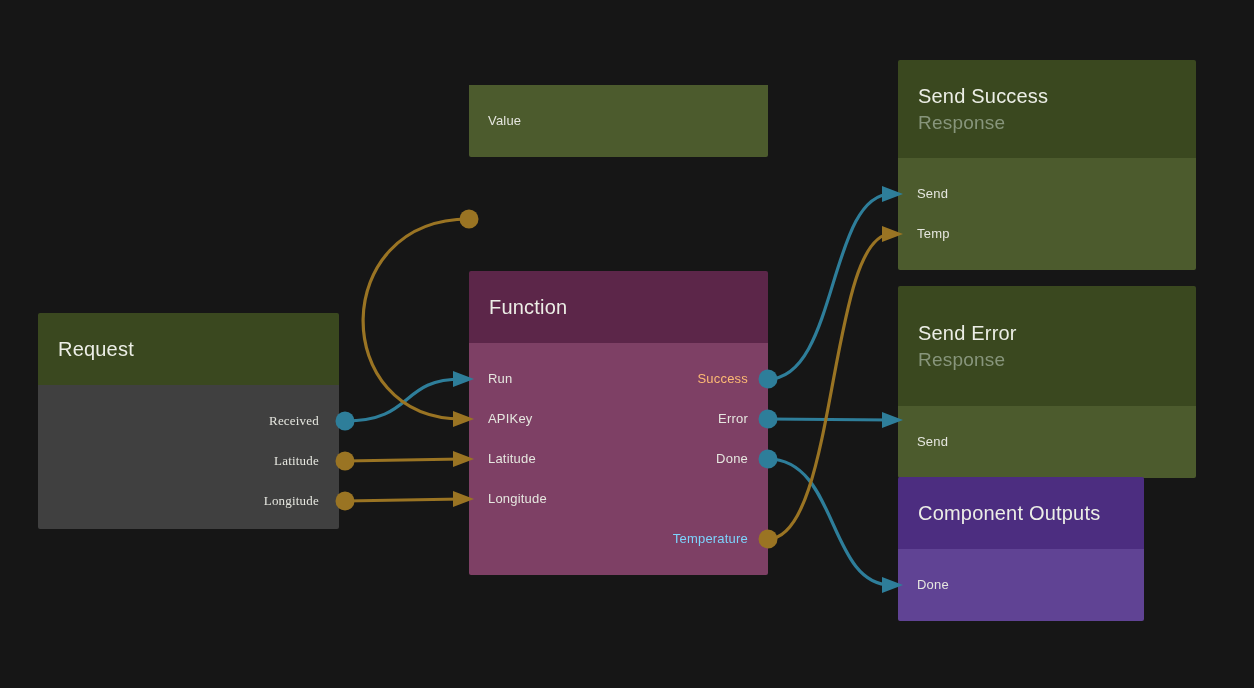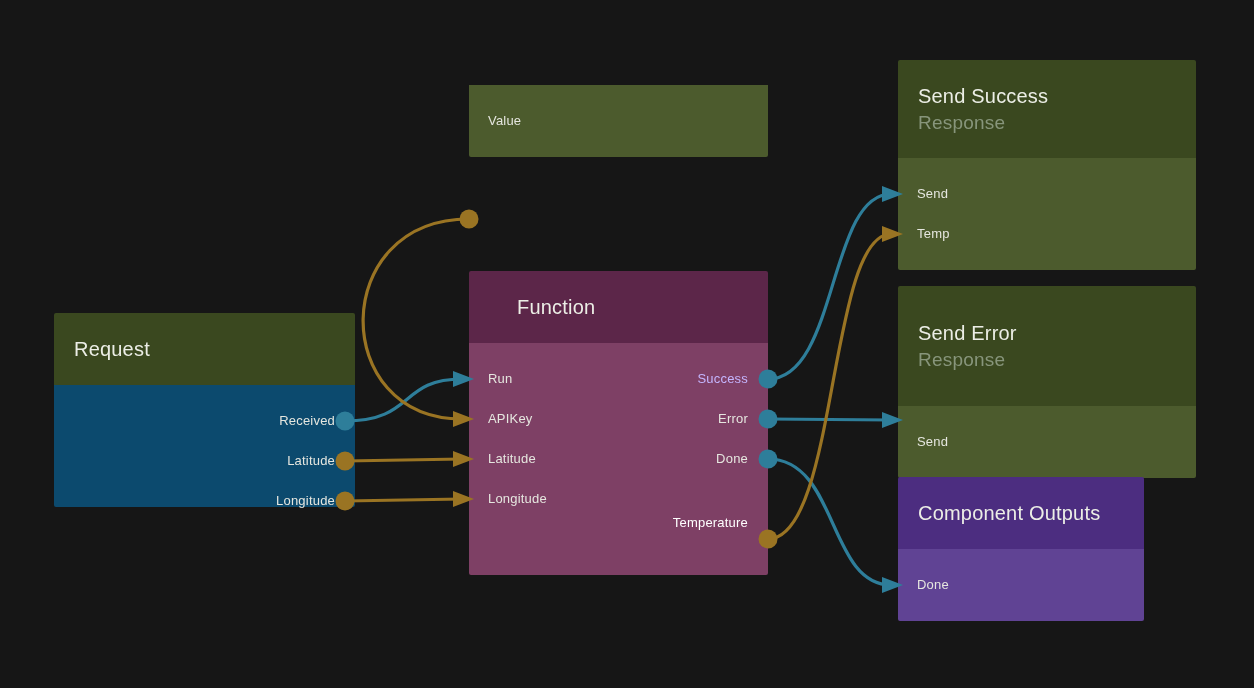--- a/index.html
+++ b/index.html
@@ -56,48 +56,48 @@
     position: absolute;
     top: 0; left: 0;
     pointer-events: none;
   }
   #wires path { fill: none; stroke-linecap: round; }
 </style>
 </head>
 <body>
 
 <div id="canvas" style="width: 1254px; height: 688px; background: rgb(22, 22, 22);">
-    <div class="node" style="left: 44px; top: 313px; width: 301px; padding-left: 10px;">
+    <div class="node" style="left: 28px; top: 313px; width: 301px; padding-left: 10px;">
       <div class="node-header" style="height: 72px; background: rgb(58, 72, 31);">
         <div class="node-title" style="color: rgb(236, 238, 230);">Request</div>
       </div>
-      <div class="node-body" style="height: 122px; background: #0c4a6e;">
+      <div class="node-body" style="height: 144px; background: #404040; font-family: Liberation Serif, serif;">
         <div class="port-label side-right" style="top: 36px; color: rgb(229, 230, 223);">Received</div>
         <div class="port-label side-right" style="top: 76px; color: rgb(229, 230, 223);">Latitude</div>
         <div class="port-label side-right" style="top: 116px; color: rgb(229, 230, 223);">Longitude</div>
       </div>
     </div>
     <div class="node" style="left: 469px; top: 85px; width: 299px;">
       <div class="node-body" style="height: 72px; background: rgb(76, 91, 45);">
         <div class="port-label side-left" style="top: 36px; color: rgb(229, 230, 223);">Value</div>
       </div>
     </div>
     <div class="node" style="left: 469px; top: 271px; width: 299px;">
       <div class="node-header" style="height: 72px; background: rgb(92, 38, 73);">
-        <div class="node-title" style="color: rgb(236, 238, 230); margin-left: 28px;">Function</div>
+        <div class="node-title" style="color: rgb(236, 238, 230);">Function</div>
       </div>
       <div class="node-body" style="height: 232px; background: rgb(126, 64, 101);">
         <div class="port-label side-left" style="top: 36px; color: rgb(229, 230, 223);">Run</div>
         <div class="port-label side-left" style="top: 76px; color: rgb(229, 230, 223);">APIKey</div>
         <div class="port-label side-left" style="top: 116px; color: rgb(229, 230, 223);">Latitude</div>
         <div class="port-label side-left" style="top: 156px; color: rgb(229, 230, 223);">Longitude</div>
-        <div class="port-label side-right" style="top: 36px; color: #c4b5fd;">Success</div>
+        <div class="port-label side-right" style="top: 36px; color: #fdba74;">Success</div>
         <div class="port-label side-right" style="top: 76px; color: rgb(229, 230, 223);">Error</div>
         <div class="port-label side-right" style="top: 116px; color: rgb(229, 230, 223);">Done</div>
-        <div class="port-label side-right" style="top: 180px; color: #ffffff; margin-left: 25px;">Temperature</div>
+        <div class="port-label side-right" style="top: 196px; color: #7dd3fc; margin-left: 25px;">Temperature</div>
       </div>
     </div>
     <div class="node" style="left: 898px; top: 60px; width: 298px;">
       <div class="node-header" style="height: 98px; background: rgb(58, 72, 31);">
         <div class="node-title" style="color: rgb(236, 238, 230);">Send Success</div>
         <div class="node-subtitle" style="color: rgb(135, 149, 123);">Response</div>
       </div>
       <div class="node-body" style="height: 112px; background: rgb(76, 91, 45);">
         <div class="port-label side-left" style="top: 36px; color: rgb(229, 230, 223);">Send</div>
         <div class="port-label side-left" style="top: 76px; color: rgb(229, 230, 223);">Temp</div>

